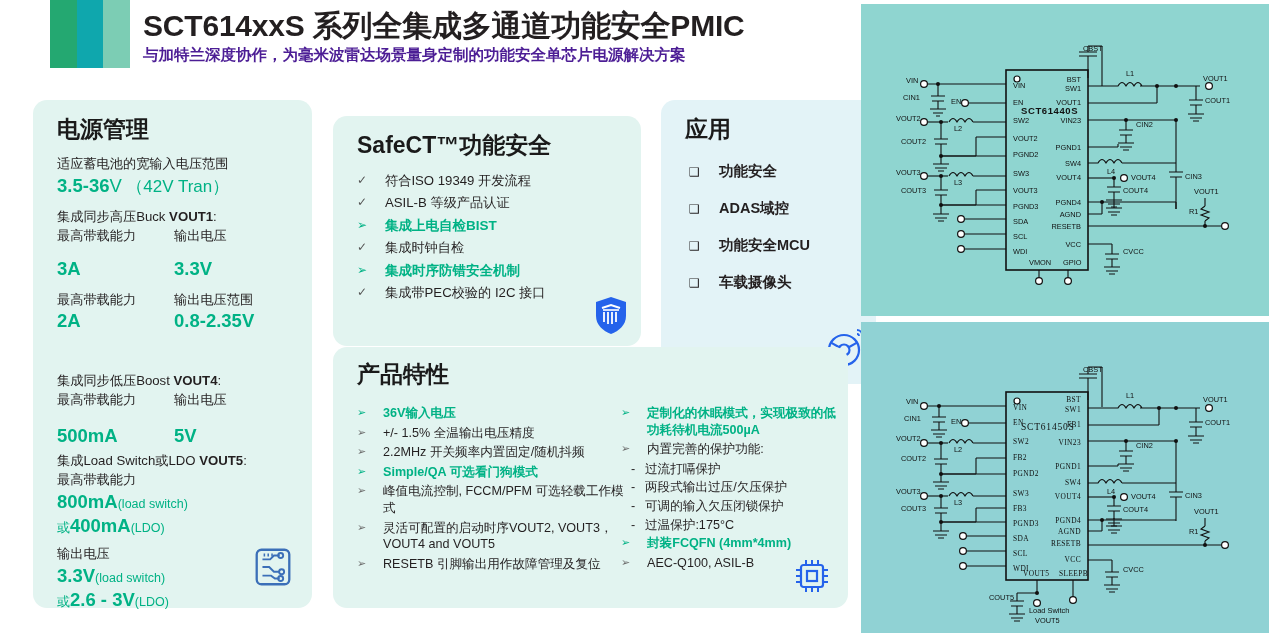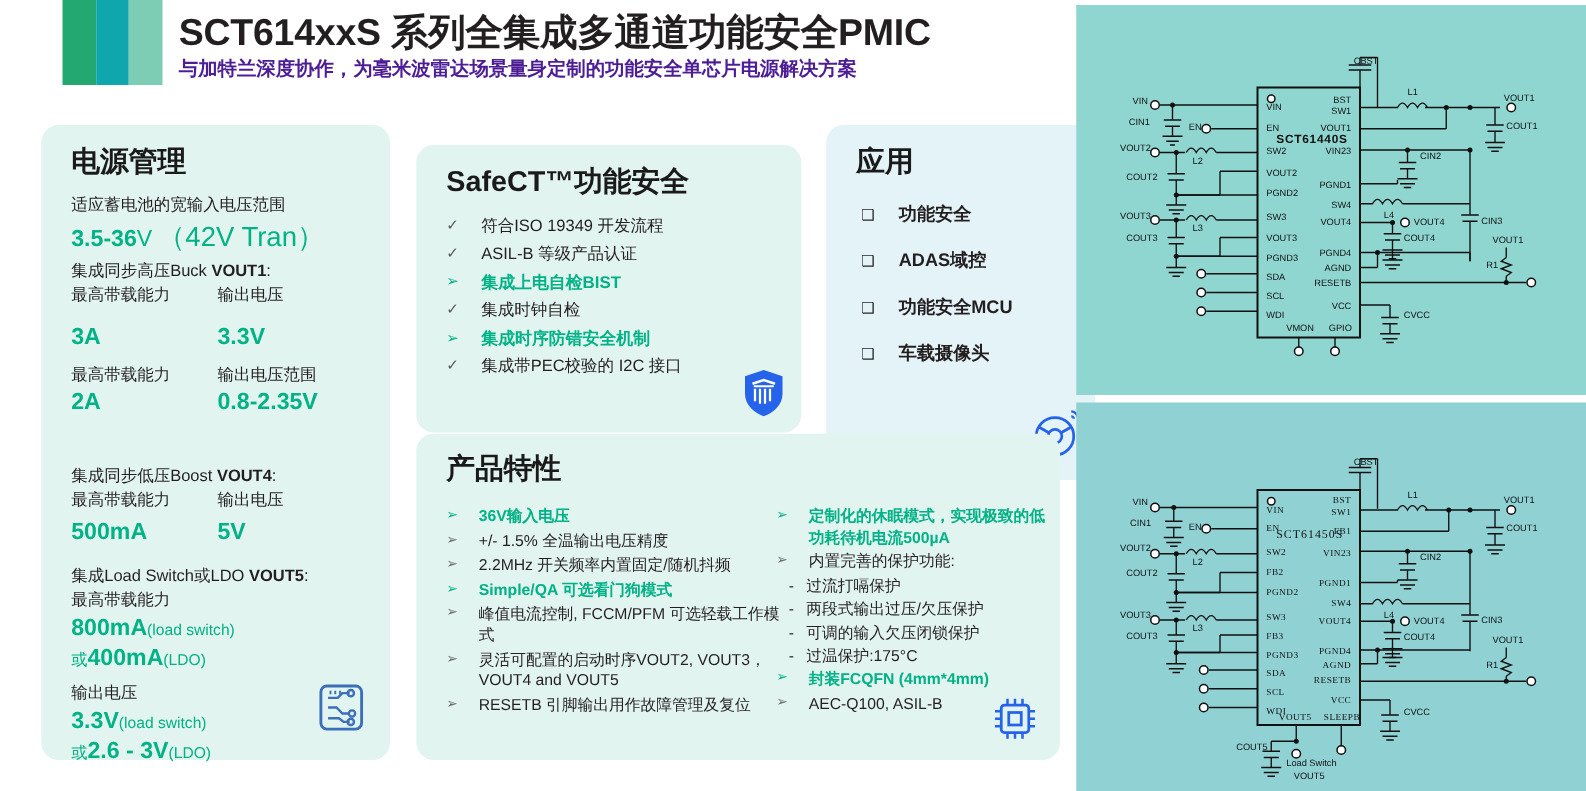--- a/index.html
+++ b/index.html
@@ -108,21 +108,21 @@
 <div id="header-title">SCT614xxS 系列全集成多通道功能安全PMIC</div>
 <div id="header-sub">与加特兰深度协作，为毫米波雷达场景量身定制的功能安全单芯片电源解决方案</div>
 
 <section class="panel panel-green" id="panel-power">
   <div class="p-title">电源管理</div>
 
   <div class="pwr-block" style="top:55px;">
     <div class="lbl">适应蓄电池的宽输入电压范围</div>
     <div style="margin-top:2px;white-space:nowrap;">
       <span class="big">3.5-36</span><span style="font-size:18.5px;color:#00b285;">V</span>
-      <span style="font-size:22px;color:#00b285;">（42V Tran）</span>
+      <span style="font-size:17px;color:#00b285;">（42V Tran）</span>
     </div>
   </div>
 
   <div class="pwr-block" style="top:108px;">
     <div class="lbl"><span>集成同步高压Buck </span><b>VOUT1</b><span>:</span></div>
     <div class="two-col" style="margin-top:1px;">
       <div class="c1">
           <div class="lbl">最高带载能力</div>
         </div>
       <div class="c2">
@@ -161,21 +161,21 @@
   <div class="pwr-block" style="top:272px;">
     <div class="lbl"><span>集成同步低压Boost </span><b>VOUT4</b><span>:</span></div>
     <div class="two-col" style="margin-top:1px;">
       <div class="c1">
           <div class="lbl">最高带载能力</div>
         </div>
       <div class="c2">
           <div class="lbl">输出电压</div>
         </div>
     </div>
-    <div class="two-col" style="margin-top:5px;">
+    <div class="two-col" style="margin-top:16px;">
       <div class="c1">
           <div class="big">500mA</div>
         </div>
       <div class="c2">
           <div class="big">5V</div>
         </div>
     </div>
   </div>
 
   <div class="pwr-block" style="top:352px;">

